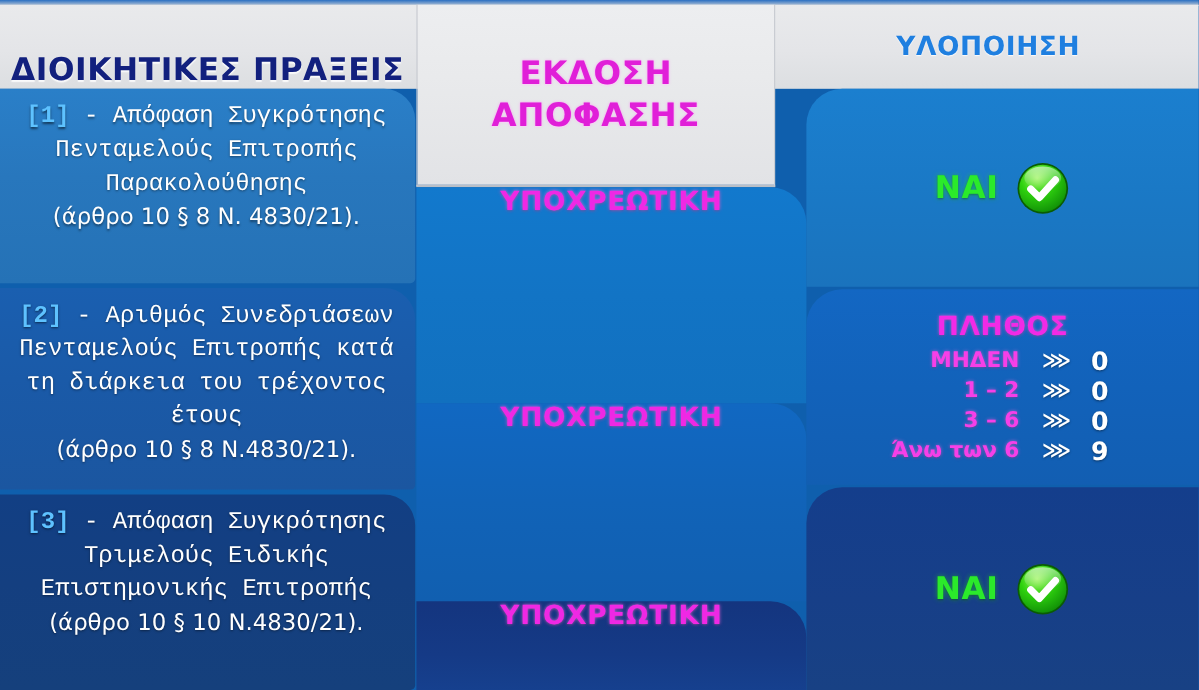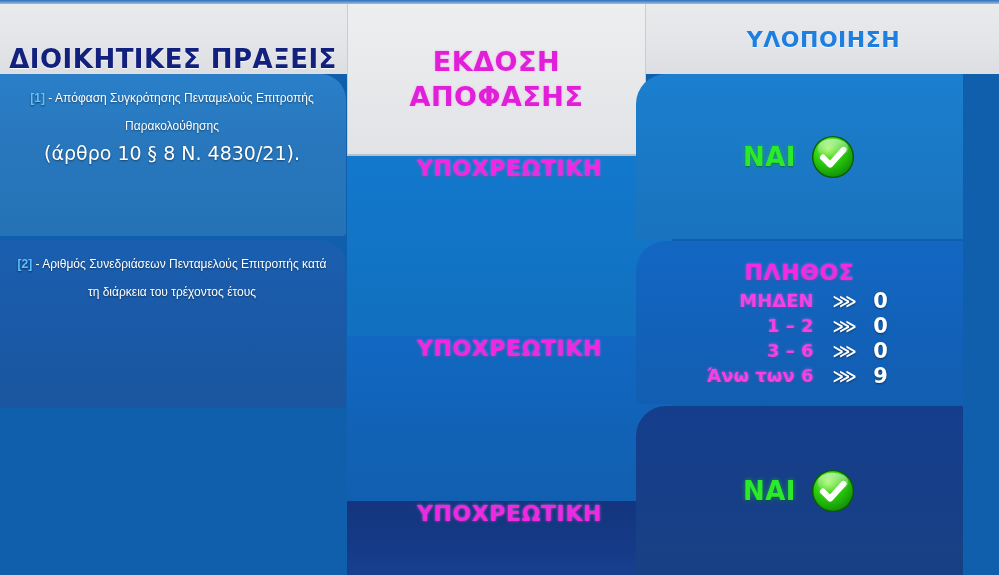--- a/index.html
+++ b/index.html
@@ -65,23 +65,23 @@
   .lcard{
     position:absolute; left:0; width:346px;
     border-top-right-radius:26px;
     border-bottom-right-radius:4px;
     padding:10px 16px 6px 14px;
     color:#ffffff;
     display:flex; flex-direction:column; align-items:center; justify-content:flex-start;
     overflow:hidden;
   }
   .lcard .txt{
-    font-size:12px; line-height:28px; text-align:center;
+    font-size:20px; line-height:28px; text-align:center;
     text-shadow:0 1px 2px rgba(0,0,0,.45);
-    font-family:Liberation Sans, sans-serif;
+    font-family:Liberation Mono, monospace;
   }
   .lcard .num{
     color:#5ec2ff;
     font-weight:bold;
     text-shadow:0 1px 2px rgba(0,0,0,.55);
   }
   .lcard .ref{
     font-size:19px; line-height:27px; 
     text-shadow:0 1px 2px rgba(0,0,0,.45);
   }
@@ -100,21 +100,21 @@
     font-weight:bold; font-size:22px; letter-spacing:.6px;
     color:#ef28e4;
     text-shadow:0 0 3px rgba(255,110,245,.85), 0 1px 2px rgba(0,0,0,.35);
     white-space:nowrap;
   }
   #mcard-1{ top:156px; height:180px; background:linear-gradient(180deg,#1279cd 0%, #1274c5 50%, #1170bf 100%); }
   #mcard-2{ top:336px; height:165px; background:linear-gradient(180deg,#1168c2 0%, #1163b8 50%, #115fb0 100%); }
   #mcard-3{ top:501px; height:74px;  background:linear-gradient(180deg,#14357f 0%, #153a86 60%, #16408e 100%); }
 
   
-  .col-right{ position:absolute; left:636px; top:0px; width:327px; height:467px; }
+  .col-right{ position:absolute; left:672px; top:0px; width:327px; height:467px; }
   .rcard{
     position:absolute; left:0; width:327px;
     border-top-left-radius:30px;
     display:flex; align-items:center; justify-content:center;
   }
   #rcard-1{ top:74px;  height:165px; background:linear-gradient(180deg,#1b7fcf 0%, #1a79c6 50%, #1a73bd 100%); }
   #rcard-2{ top:241px; height:163px; background:linear-gradient(180deg,#1367c3 0%, #1262ba 50%, #125eb2 100%); }
   #rcard-3{ top:406px; height:169px; background:linear-gradient(180deg,#143e8c 0%, #173f88 55%, #184184 100%); }
 
   
@@ -184,22 +184,29 @@
     <div class="txt">
       <span class="num">[1]</span><span> - </span><span>Απόφαση Συγκρότησης Πενταμελούς Επιτροπής Παρακολούθησης</span>
     </div>
     <div class="ref">(άρθρο 10 § 8 Ν. 4830/21).</div>
   </div>
 
   <div class="lcard" id="lcard-2">
     <div class="txt">
       <span class="num">[2]</span><span> - </span><span>Αριθμός Συνεδριάσεων Πενταμελούς Επιτροπής κατά τη διάρκεια του τρέχοντος έτους</span>
     </div>
-  </div>
-
+    <div class="ref">(άρθρο 10 § 8 Ν.4830/21).</div>
+  </div>
+
+  <div class="lcard" id="lcard-3">
+    <div class="txt">
+      <span class="num">[3]</span><span> - </span><span>Απόφαση Συγκρότησης Τριμελούς Ειδικής Επιστημονικής Επιτροπής</span>
+    </div>
+    <div class="ref">(άρθρο 10 § 10 Ν.4830/21).</div>
+  </div>
 
 </div>
 
 <div class="col-mid">
 
   <div class="mcard" id="mcard-1">
     <span>ΥΠΟΧΡΕΩΤΙΚΗ</span>
   </div>
 
   <div class="mcard" id="mcard-2">

